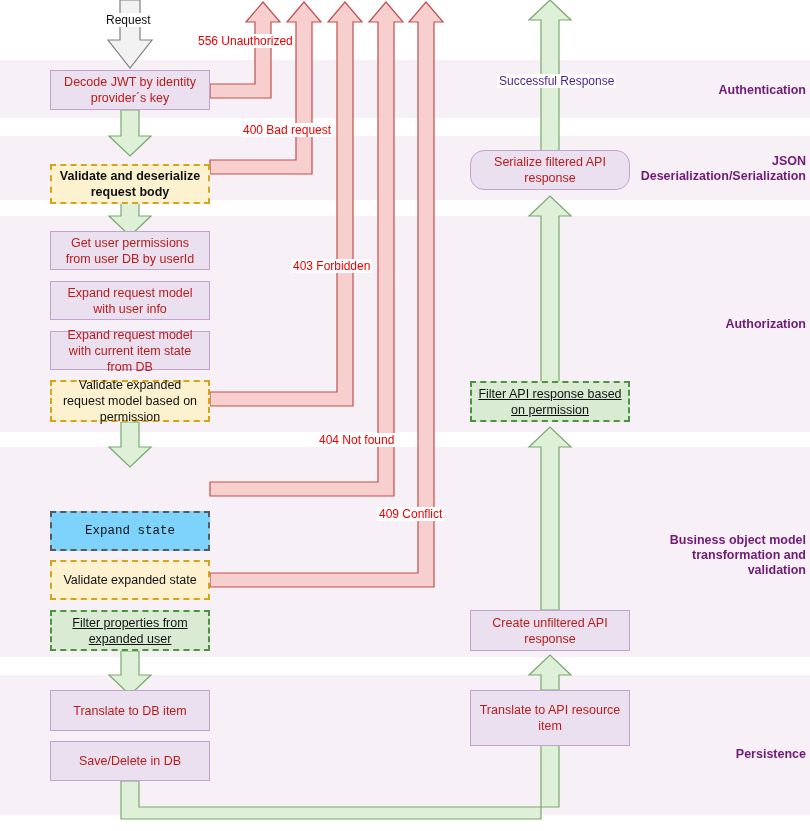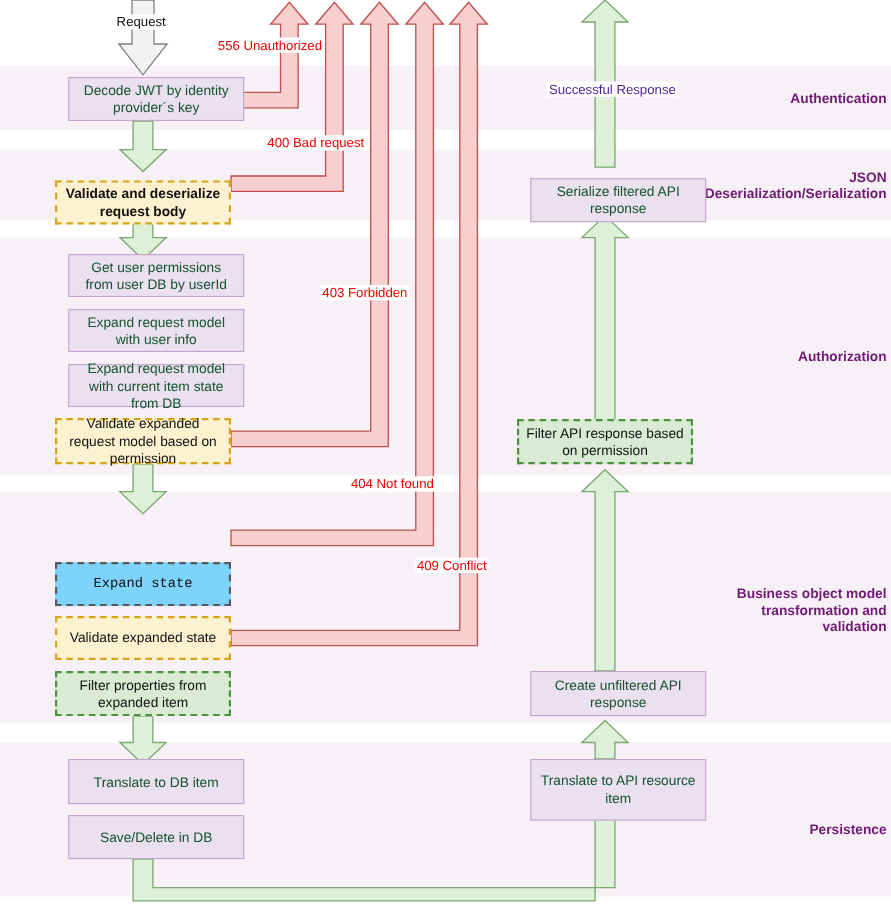--- a/index.html
+++ b/index.html
@@ -39,38 +39,38 @@
     align-items: center;
     justify-content: center;
     text-align: center;
     font-size: 12.5px;
     line-height: 16px;
     padding: 2px 6px;
   }
   .node.purple {
     background: #eae0ef;
     border: 1px solid #c2a3cf;
-    color: #14532d;
-    margin-left: 12px;
+    color: #b91c1c;
   }
   .node.yellow {
     background: #fdf2d0;
     border: 2px dashed #d6a419;
     color: #111111;
   }
   .node.grey {
     background: #7dd3fc;
     border: 2px dashed #595959;
     color: #111111;
     font-family: Liberation Mono, monospace;
   }
   .node.green {
     background: #d9ecd3;
     border: 2px dashed #4e9140;
     color: #111111;
+    text-decoration: underline;
   }
   .edge-label {
     position: absolute;
     font-size: 12px;
     background: #ffffff;
     padding: 0 2px;
     white-space: nowrap;
   }
   .edge-label.red { color: #ef0000; }
   .edge-label.green-lbl { color: #4c1d95; }
@@ -137,25 +137,25 @@
   </svg>
 
   <div class="node purple" style="left:50px;top:70px;width:160px;height:40px;">Decode JWT by identity provider´s key</div>
   <div class="node yellow" style="left:50px;top:164px;width:160px;height:40px;font-weight:bold;">Validate and deserialize request body</div>
   <div class="node purple" style="left:50px;top:231px;width:160px;height:39px;">Get user permissions from user DB by userId</div>
   <div class="node purple" style="left:50px;top:281px;width:160px;height:39px;">Expand request model with user info</div>
   <div class="node purple" style="left:50px;top:331px;width:160px;height:39px;">Expand request model with current item state from DB</div>
   <div class="node yellow" style="left:50px;top:380px;width:160px;height:42px;">Validate expanded request model based on permission</div>
   <div class="node grey" style="left:50px;top:511px;width:160px;height:40px;">Expand state</div>
   <div class="node yellow" style="left:50px;top:560px;width:160px;height:40px;">Validate expanded state</div>
-  <div class="node green" style="left:50px;top:610px;width:160px;height:41px;">Filter properties from expanded item</div>
+  <div class="node green" style="left:50px;top:610px;width:160px;height:41px;">Filter properties from expanded user</div>
   <div class="node purple" style="left:50px;top:690px;width:160px;height:41px;">Translate to DB item</div>
   <div class="node purple" style="left:50px;top:741px;width:160px;height:40px;">Save/Delete in DB</div>
 
-  <div class="node purple" style="left:470px;top:162px;width:160px;height:40px;">Serialize filtered API response</div>
+  <div class="node purple" style="left:470px;top:150px;width:160px;height:40px;border-radius:14px;">Serialize filtered API response</div>
   <div class="node green" style="left:470px;top:381px;width:160px;height:41px;">Filter API response based on permission</div>
   <div class="node purple" style="left:470px;top:610px;width:160px;height:41px;">Create unfiltered API response</div>
   <div class="node purple" style="left:470px;top:690px;width:160px;height:56px;">Translate to API resource item</div>
 
   <div class="edge-label black" style="left:104px;top:13px;">Request</div>
   <div class="edge-label green-lbl" style="left:497px;top:74px;">Successful Response</div>
   <div class="edge-label red" style="left:196px;top:34px;">556 Unauthorized</div>
   <div class="edge-label red" style="left:241px;top:123px;">400 Bad request</div>
   <div class="edge-label red" style="left:291px;top:259px;">403 Forbidden</div>
   <div class="edge-label red" style="left:317px;top:433px;">404 Not found</div>

